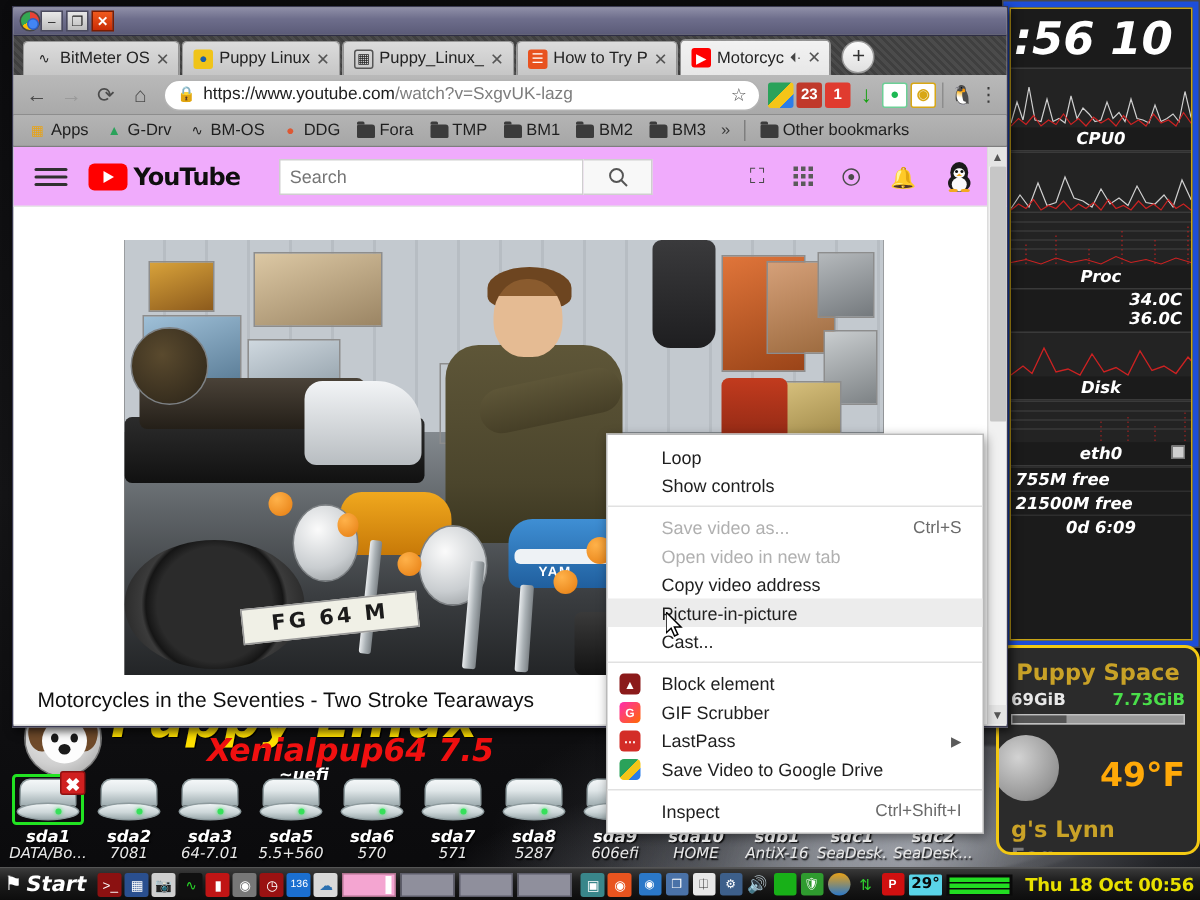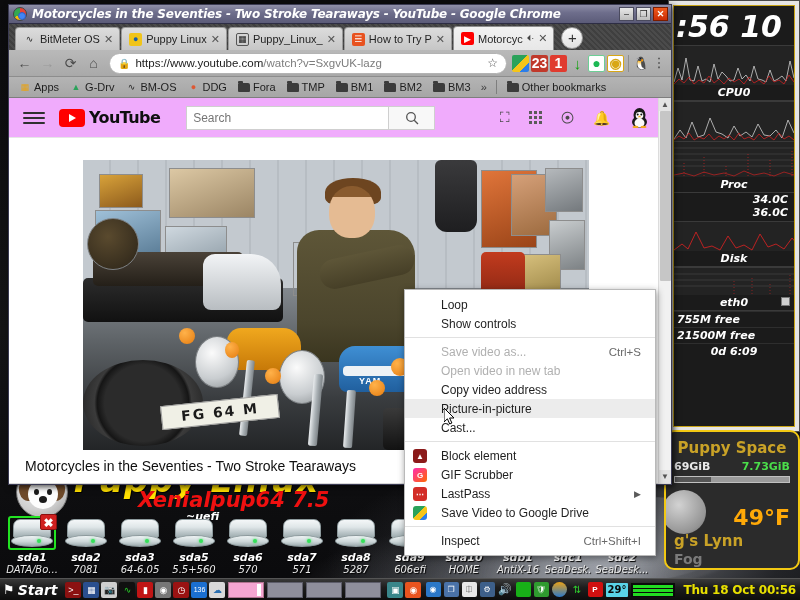--- a/index.html
+++ b/index.html
@@ -180,21 +180,21 @@
   .nav-ico { width:21px; height:21px; text-align:center; line-height:21px; font-size:14px; color:#4b4b4b; flex:none; }
   .omnibox {
     flex: 1; height: 21px; background: #fff; border: 1px solid #b3b3b3; border-radius: 11px;
     display: flex; align-items: center; padding: 0 8px; gap: 5px; margin: 0 3px;
     font-size: 11.5px; color: #202020; overflow: hidden;
   }
   .omnibox .lock { font-size: 10px; color:#444; flex:none; }
   .omnibox .url { white-space: nowrap; overflow: hidden; flex:1; font-family:"Liberation Sans",sans-serif; }
   .omnibox .url .dim { color:#7d7d7d; }
   .omnibox .star { font-size: 12px; color:#555; flex:none; }
-  .ext { width: 17px; height: 17px; flex: none; border-radius: 2px; font-size: 14px;
+  .ext { width: 17px; height: 17px; flex: none; border-radius: 2px; font-size: 10px;
     display:flex; align-items:center; justify-content:center; color:#fff; font-weight:bold; }
   .tb-sep { width:1px; height:17px; background:#8d8d8d; margin:0 2px; flex:none; }
   .menu-dots { width:14px; text-align:center; color:#3a3a3a; font-size:13px; flex:none; line-height:14px;}
 
   
   .bookmarks {
     height: 21px; display: flex; align-items: center; gap: 3px; padding: 0 6px;
     background: linear-gradient(180deg,#b4b4b4 0%, #a6a6a6 100%);
     border-bottom: 1px solid #7e7e7e; font-size: 11px; color: #1e1e1e;
   }
@@ -283,21 +283,21 @@
   .ci .arrow { color:#5a5a5a; font-size:9px; margin-left:6px; }
   .ci .cico { position:absolute; left:8px; top:3px; width:14px; height:14px; border-radius:3px;
      display:flex; align-items:center; justify-content:center; font-size:8px; color:#fff; font-weight:bold; }
   .ctxsep { height:1px; background:#e1e1e1; margin: 4px 0; }
 
   .cursor { position:absolute; left:444px; top:408px; width:12px; height:18px; z-index:60; }
 
   
   .conky {
     position:absolute; left:668px; top:0px; width:132px; height:432px;
-    background: #e5e5e5; padding: 4px; border: 1px solid #4a4a4a;
+    background: #1d4ed8; padding: 4px; border: 1px solid #4a4a4a;
   }
   .conky-inner { background:#1b1b1b; border:1px solid #c8a416; height:100%; position:relative; overflow:hidden; }
   .ck-clock { font-family:"DejaVu Sans",sans-serif; font-style:italic; font-weight:700; font-size:30px;
     color:#ffffff; text-align:left; padding: 3px 0 1px 2px; letter-spacing:0px; white-space:nowrap; }
   .ck-graph { height:40px; background:#232323; border-top:1px solid #3a3a3a; position:relative; overflow:hidden; }
   .ck-lbl { font-family:"DejaVu Sans",sans-serif; font-style:italic; font-weight:700; font-size:11px;
      color:#ffffff; text-align:center; background:#1b1b1b; padding:1px 0; border-bottom:1px solid #3a3a3a; }
   .ck-temps { text-align:right; padding-right:6px; font-family:"DejaVu Sans",sans-serif; font-style:italic;
      font-weight:700; font-size:11px; color:#ffffff; line-height:13px; }
   .ck-row { font-family:"DejaVu Sans",sans-serif; font-style:italic; font-weight:700; font-size:11px; color:#fff;
@@ -311,21 +311,21 @@
     position:absolute; left:664px; top:430px; width:136px; height:140px;
     background:#2b2b2b; border:2px solid #f3c913; border-radius:10px; padding:6px 8px;
     overflow:hidden;
   }
   .ps-title { font-family:"DejaVu Sans",sans-serif; font-weight:700; font-size:15px; color:#c9a227; text-align:center; margin-top:1px; }
   .ps-row { display:flex; justify-content:space-between; font-family:"DejaVu Sans",sans-serif; font-weight:700; font-size:11px; margin-top:3px; }
   .ps-used { color:#e8e8e8; } .ps-free { color:#4ade4a; }
   .ps-bar { height:7px; background:#9a9a9a; border:1px solid #c0c0c0; margin-top:3px; position:relative; }
   .ps-bar .fill { position:absolute; left:0; top:0; bottom:0; width:32%; background:#555; }
   .ps-temp { font-family:"DejaVu Sans",sans-serif; font-weight:700; font-size:22px; color:#ffa908; text-align:right; margin-top:22px; }
-  .ps-city { font-family:"DejaVu Sans",sans-serif; font-weight:700; font-size:15px; color:#c9a227; margin-top:2px; }
+  .ps-city { font-family:"DejaVu Sans",sans-serif; font-weight:700; font-size:15px; color:#c9a227; margin-top:14px; }
   .ps-cond { font-family:"DejaVu Sans",sans-serif; font-weight:700; font-size:14px; color:#7b7b7b; margin-top:1px; }
   .ps-moon { position:absolute; left:-4px; top:58px; width:44px; height:44px; border-radius:50%;
     background: radial-gradient(circle at 38% 34%, #f0f0f0, #a8a8a8 70%, #6d6d6d 100%); opacity:0.85; }
 
   
   .taskbar {
     position:absolute; left:0; bottom:0; width:800px; height:22px;
     background: linear-gradient(180deg,#3a3a3a 0%, #1d1d1d 40%, #0d0d0d 100%);
     border-top:1px solid #555; display:flex; align-items:center; z-index:70;
   }
@@ -398,21 +398,21 @@
     </div>
     <div class="drive" style="left:110px">
       <div class="box">
           <div class="hdd">
             <div class="body"></div>
             <div class="base"></div>
             <div class="led"></div>
           </div>
         </div>
       <div class="lbl">sda3</div>
-      <div class="sub">64-6.05</div>
+      <div class="sub">64-7.01</div>
     </div>
     <div class="drive" style="left:164px">
       <div class="box">
           <div class="hdd">
             <div class="body"></div>
             <div class="base"></div>
             <div class="led"></div>
           </div>
         </div>
       <div class="lbl">sda5</div>
@@ -591,21 +591,20 @@
       </div>
     <div class="ps-moon"></div>
     <div class="ps-temp">49°F</div>
     <div class="ps-city">g's Lynn</div>
     <div class="ps-cond">Fog</div>
   </div>
 
   <div class="chrome-win">
     <div class="titlebar">
       <div class="title-icon"></div>
-      <div class="title-text">Motorcycles in the Seventies - Two Stroke Tearaways - YouTube - Google Chrome</div>
       <div class="win-btns">
         <div class="win-btn">–</div>
         <div class="win-btn">❐</div>
         <div class="win-btn close">✕</div>
       </div>
     </div>
 
     <div class="tabstrip">
       <div class="tab">
         <span class="favicon">∿</span>

